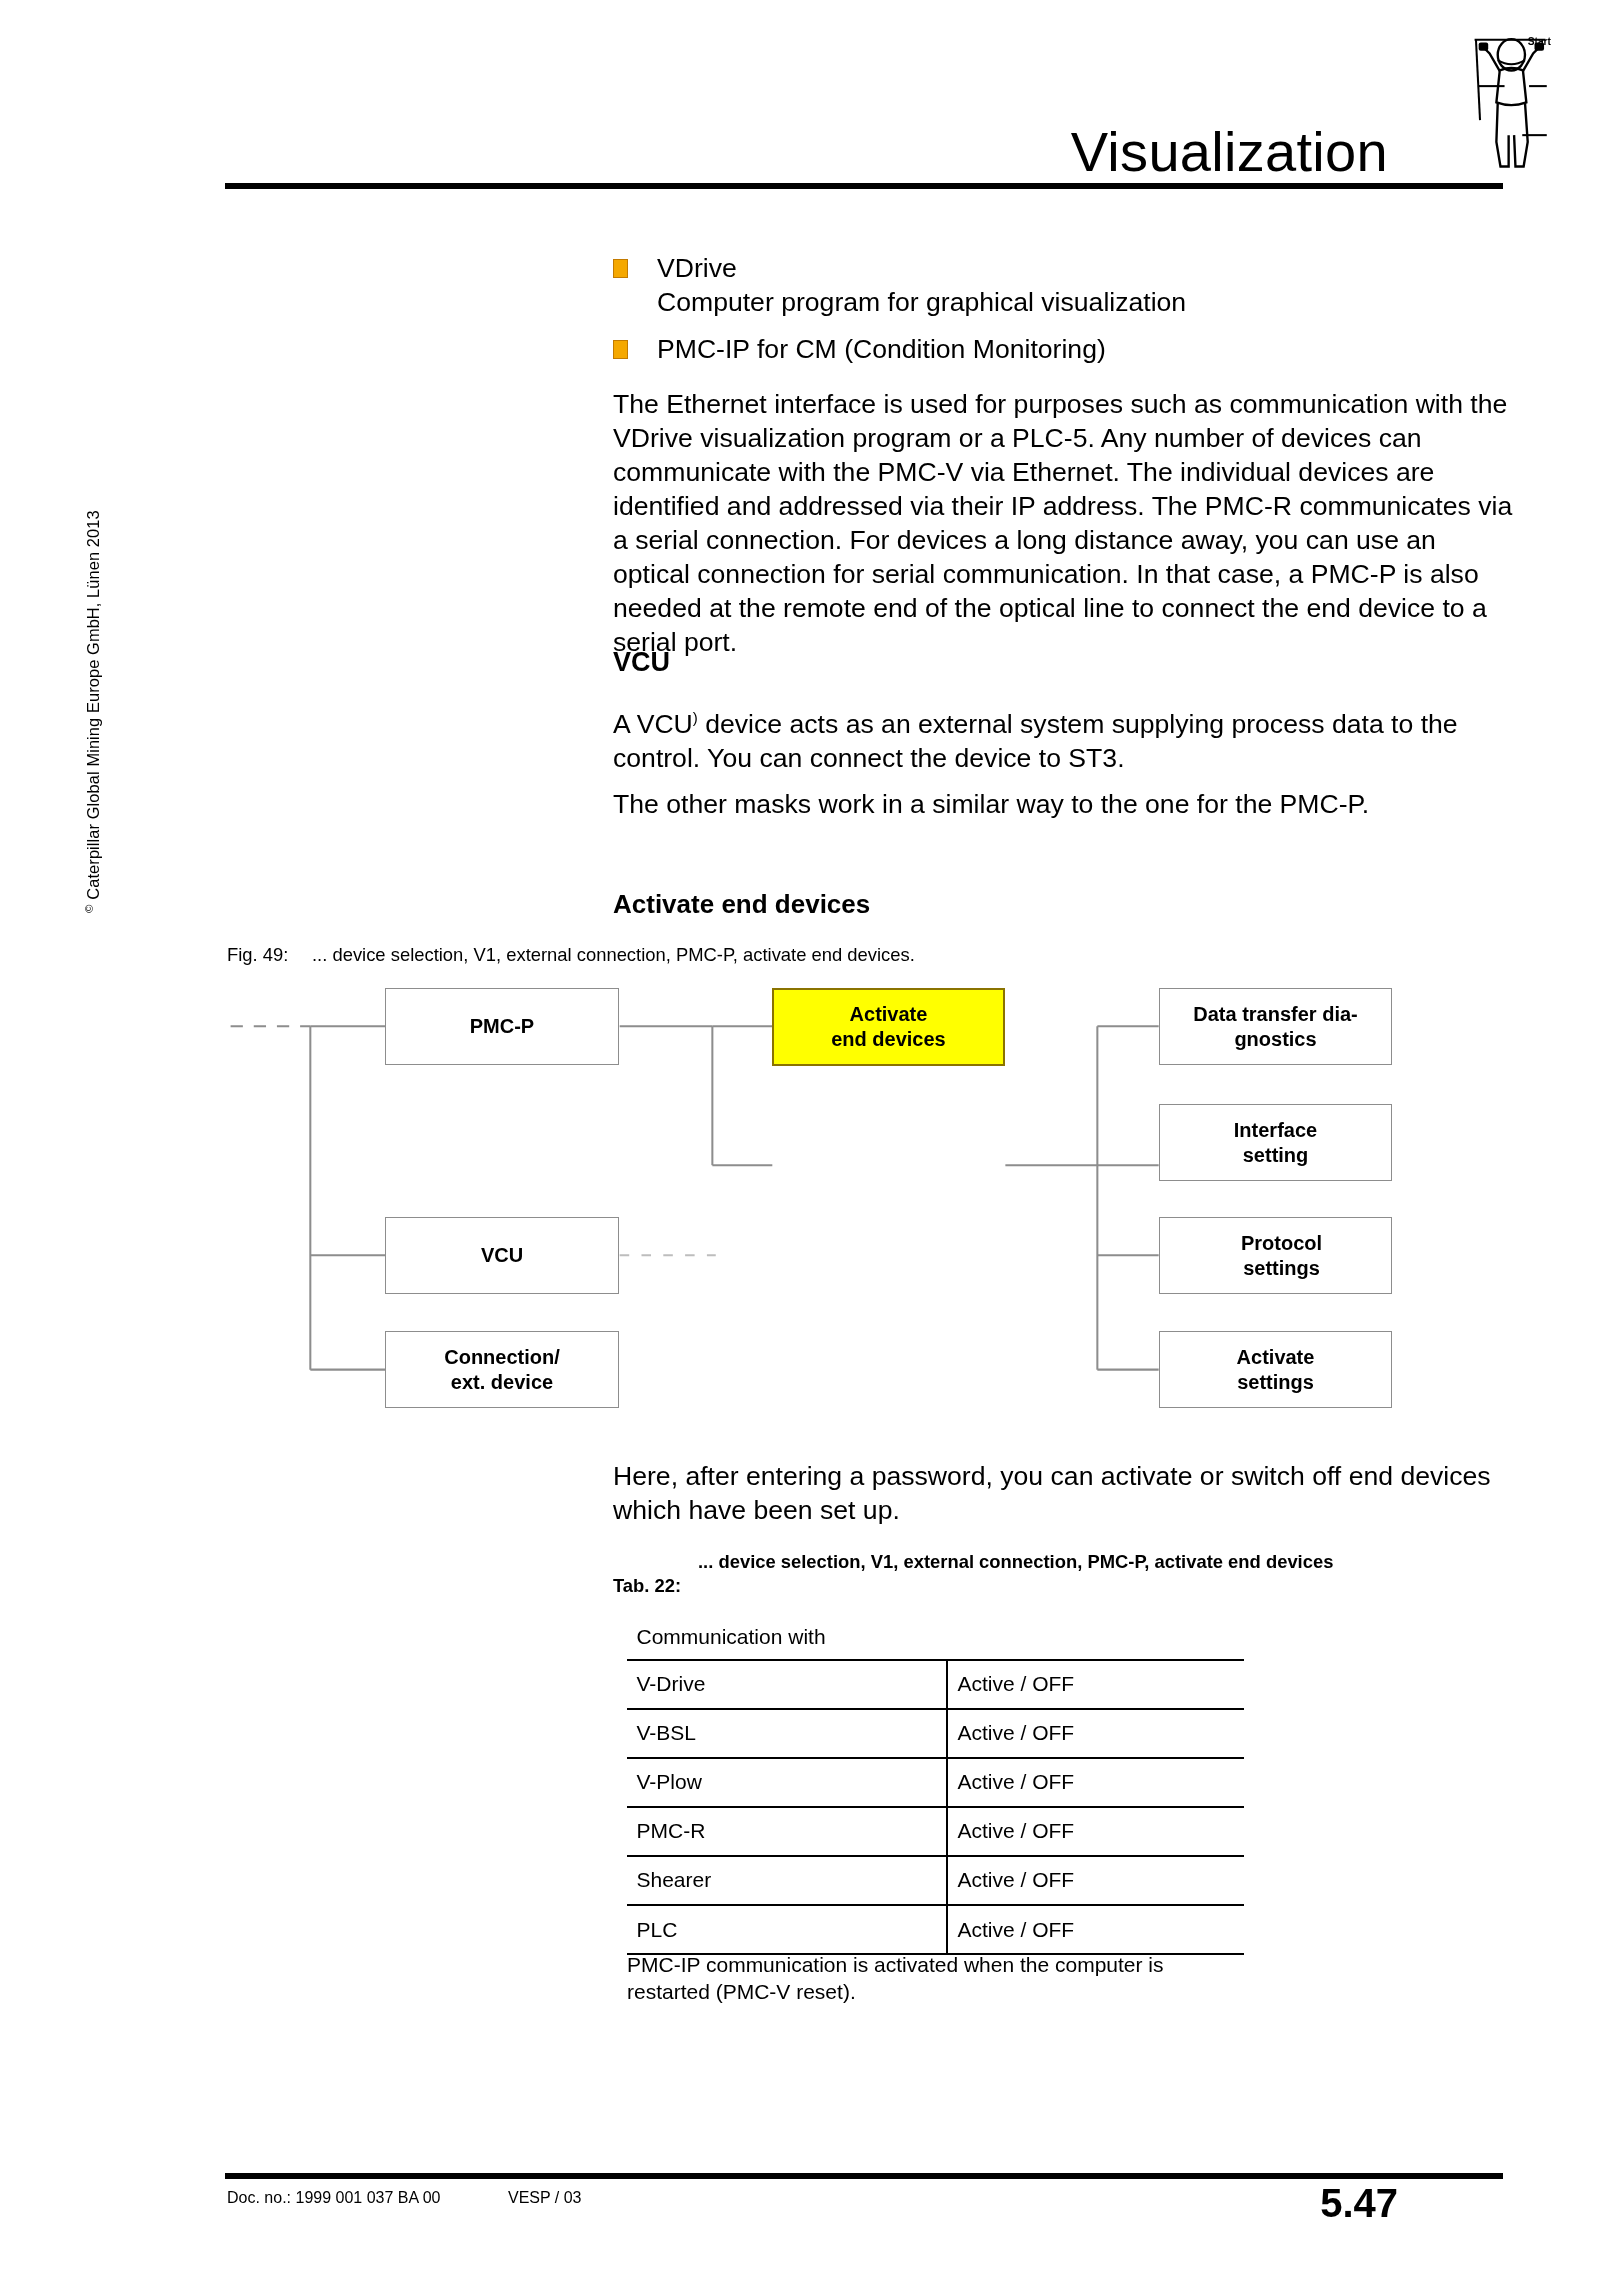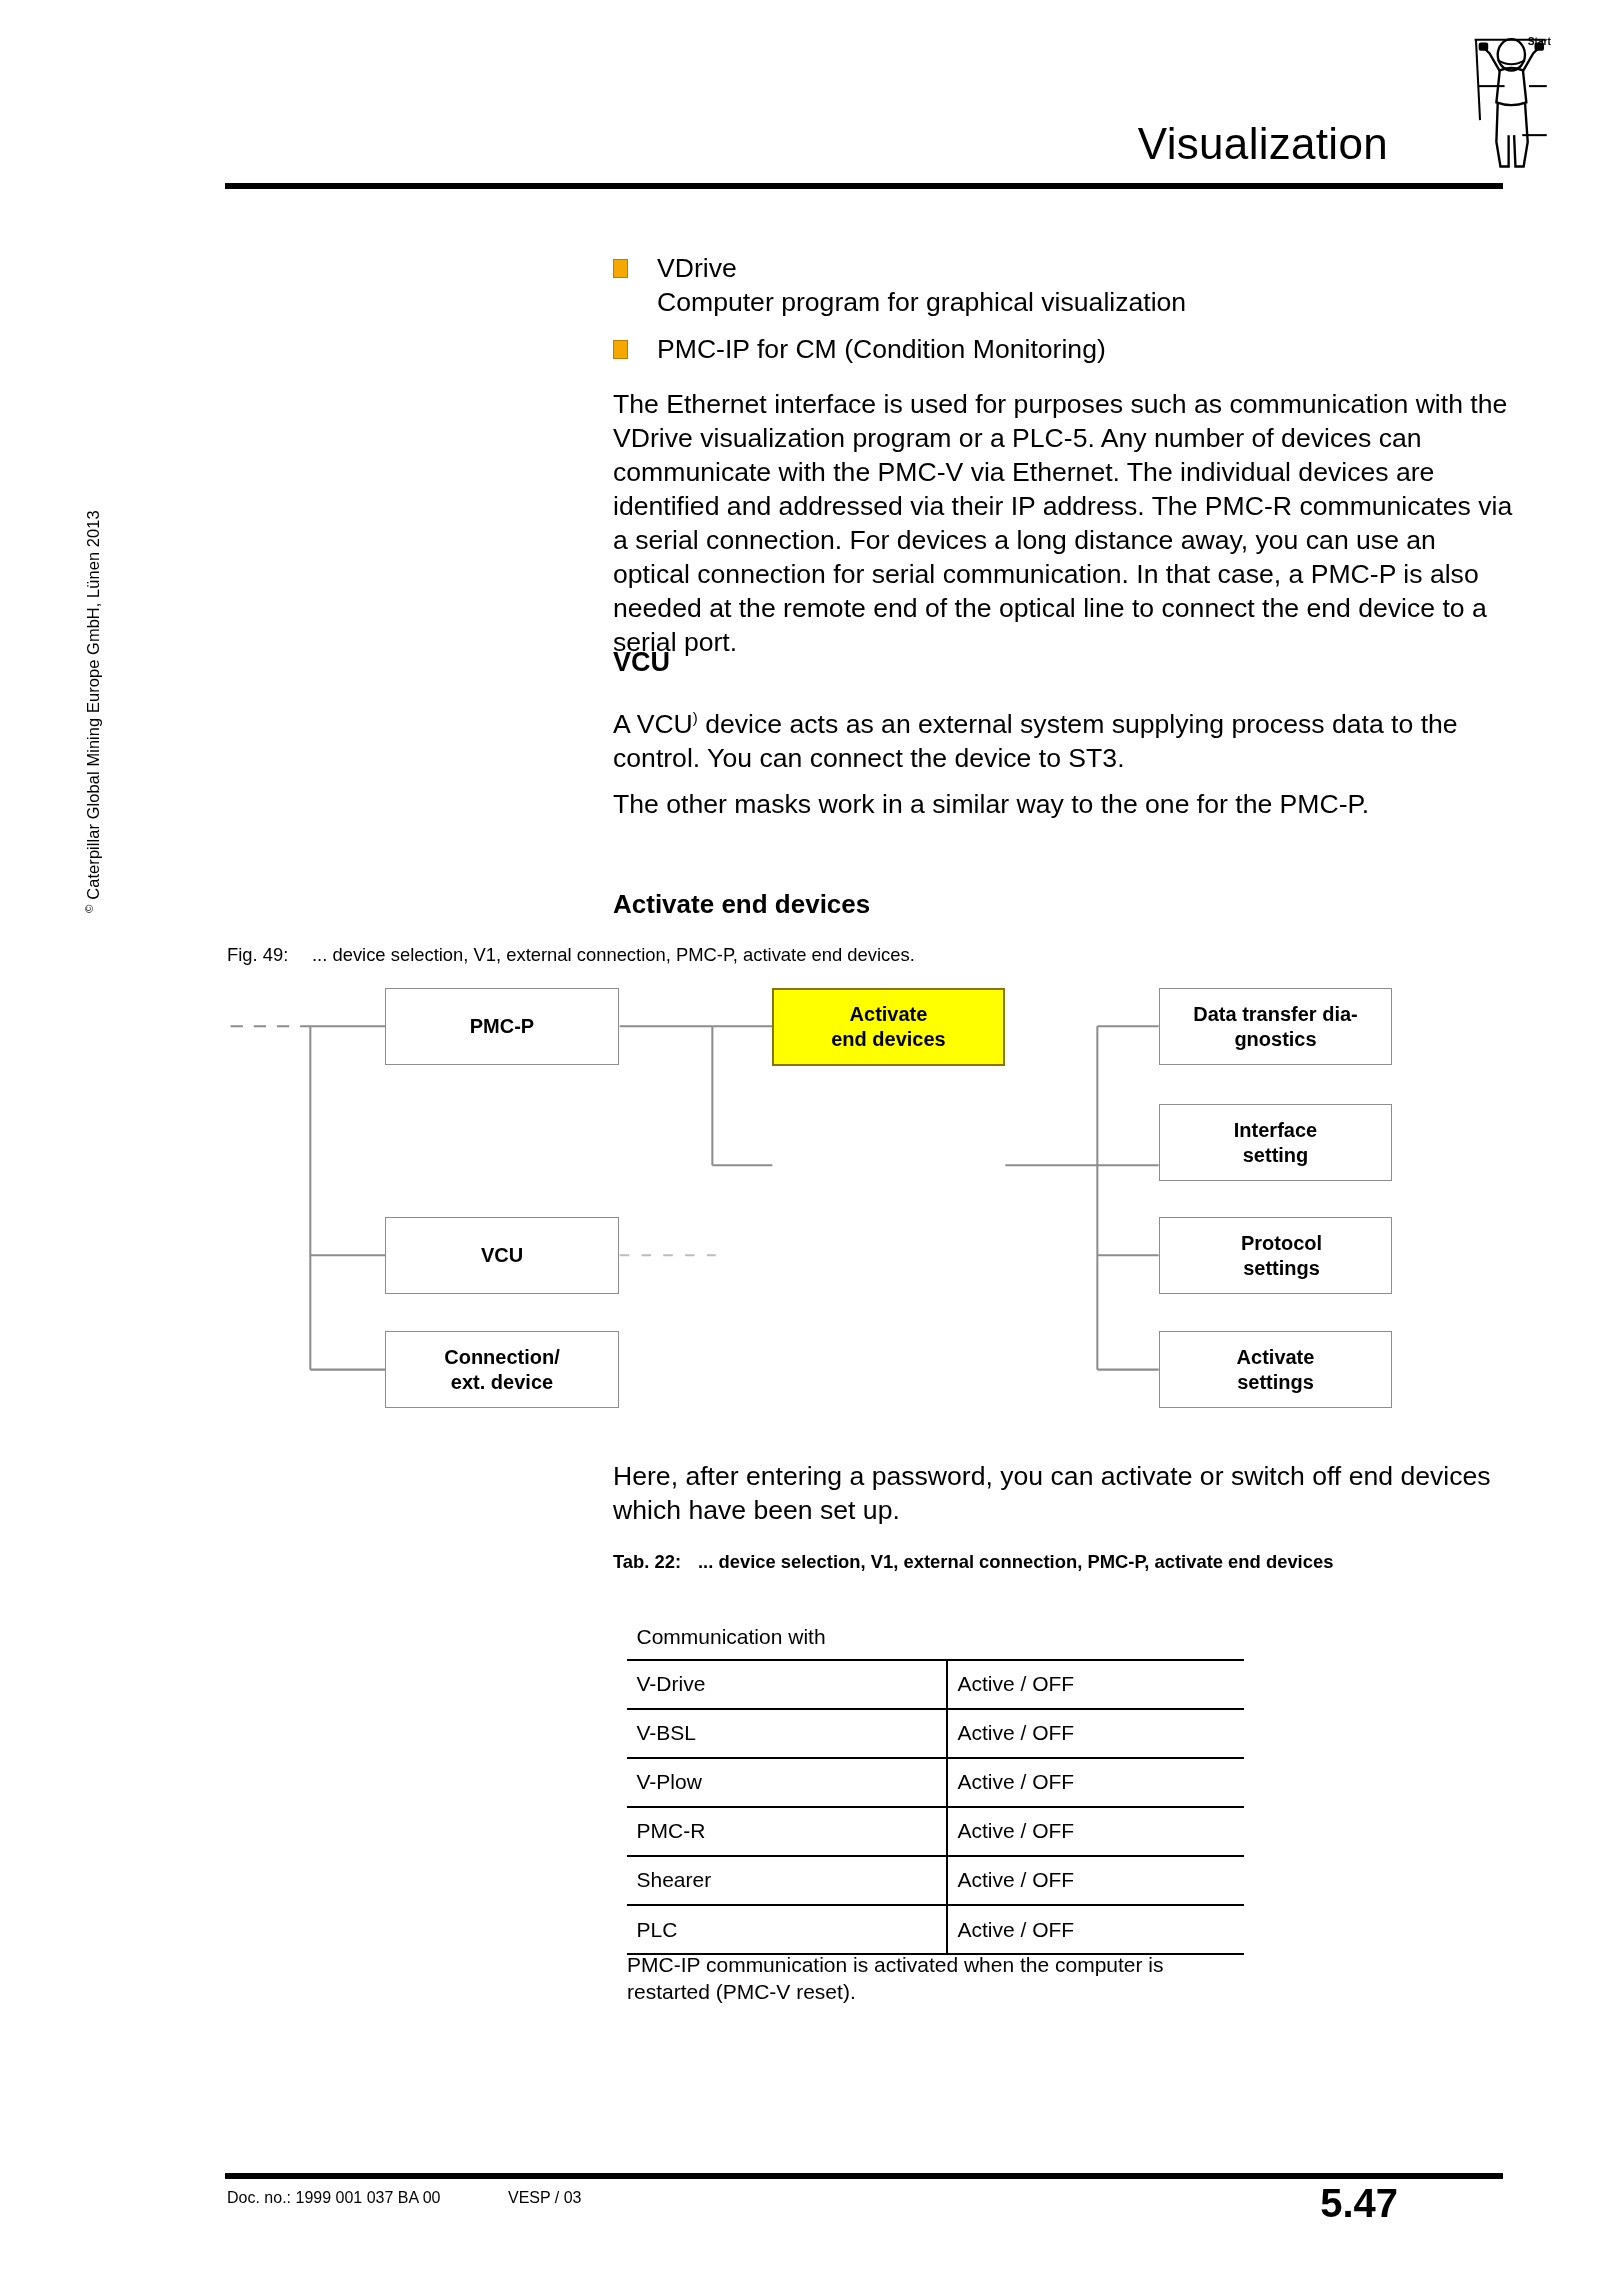--- a/index.html
+++ b/index.html
@@ -17,21 +17,21 @@
     height: 2295px;
     background: #ffffff;
     overflow: hidden;
   }
 
   
   #header-title {
     position: absolute;
     right: 235px;
     top: 119px;
-    font-size: 44px;
+    font-size: 56px;
     letter-spacing: 0.3px;
     text-align: right;
     white-space: nowrap;
   }
   #header-rule {
     position: absolute;
     left: 225px;
     top: 183px;
     width: 1278px;
     height: 6.1px;
@@ -113,20 +113,21 @@
     left: 613px;
     width: 900px;
     font-size: 18.4px;
     font-weight: bold;
     line-height: 26px;
   }
   .tab-caption .lbl {
     display: inline-block;
     width: 85px;
     vertical-align: top;
+    margin-top: 24px;
   }
   .tab-caption .txt {
     display: inline-block;
     width: 784px;
     vertical-align: top;
   }
 
   .centered-head {
     position: absolute;
     left: 613px;

